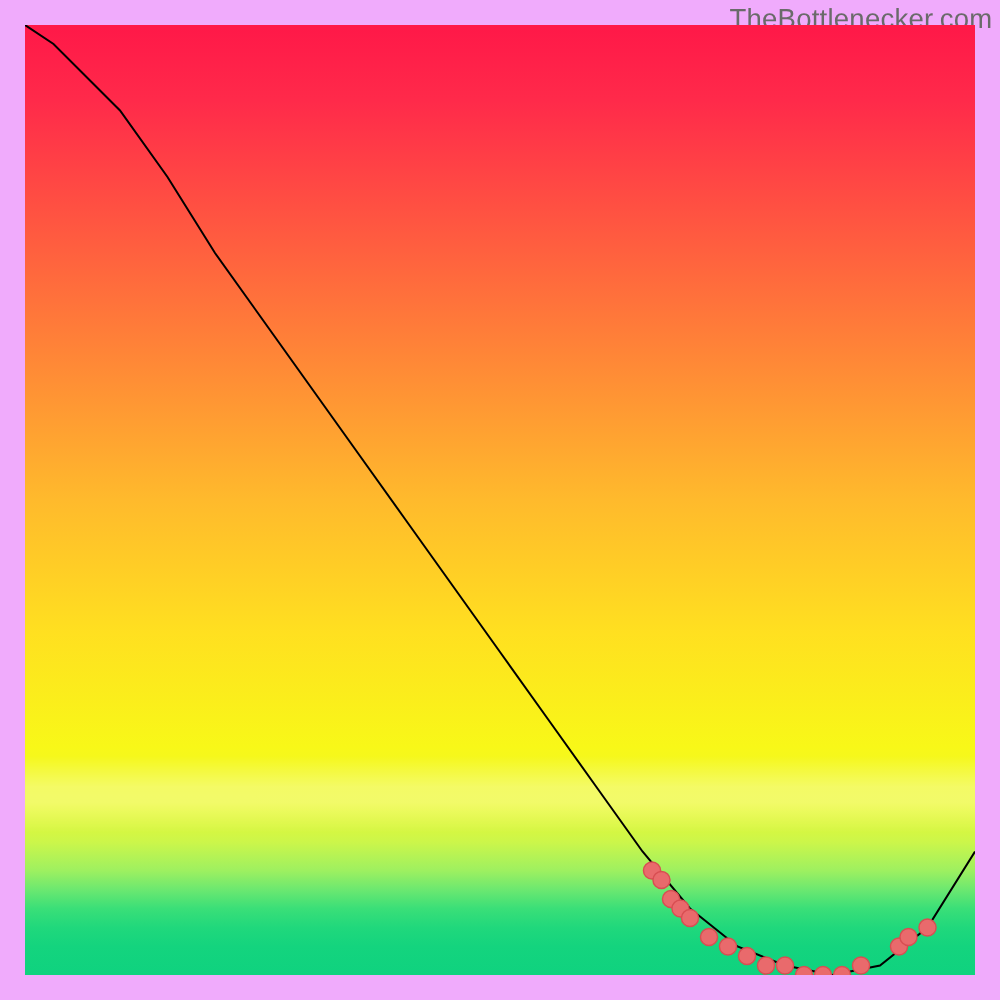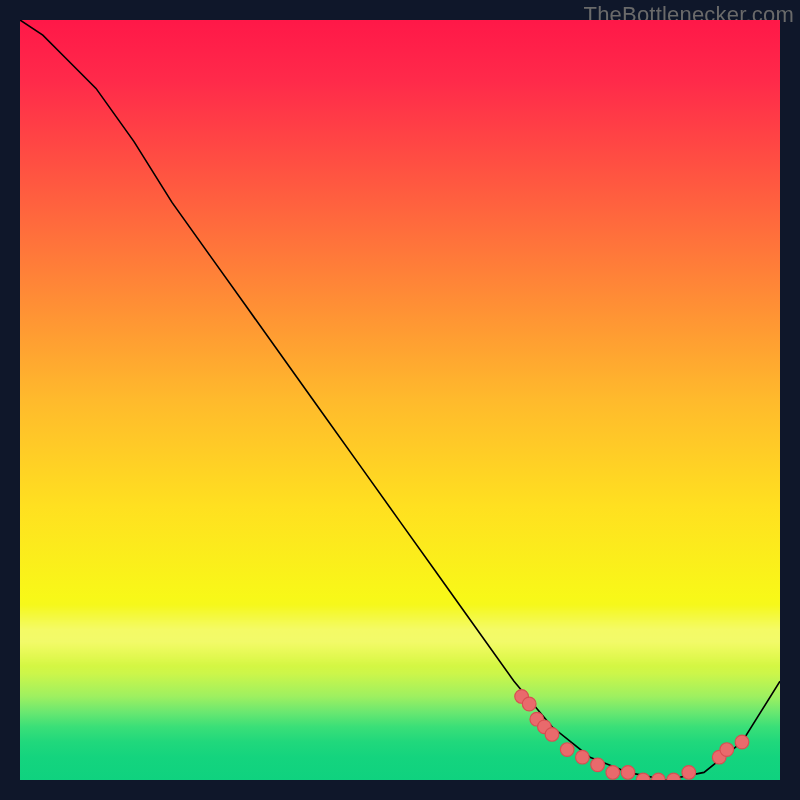--- a/index.html
+++ b/index.html
@@ -8,21 +8,21 @@
     width: 800px;
     height: 800px;
     background: #000;
     overflow: hidden;
     font-family: Arial, Helvetica, sans-serif;
   }
   .stage {
     position: relative;
     width: 800px;
     height: 800px;
-    background: #0f172a;
+    background: #f0abfc;
   }
   .plot {
     position: absolute;
     left: 20px;
     top: 20px;
     width: 760px;
     height: 760px;
   }
   .gradient-bg {
     position: absolute;

